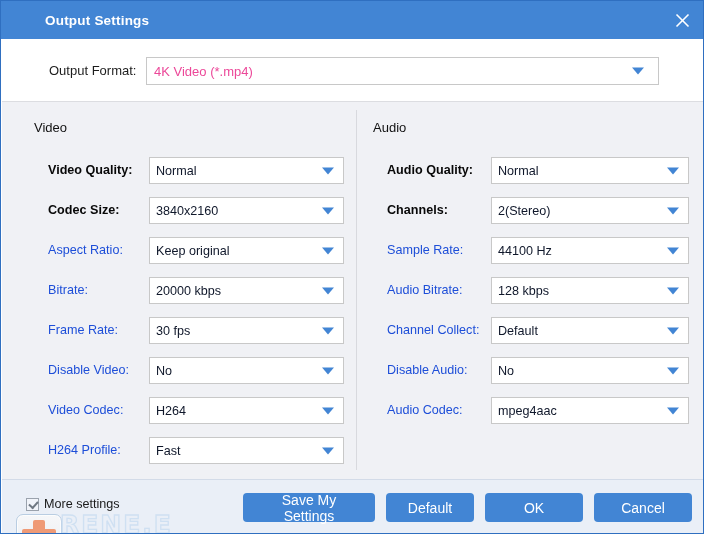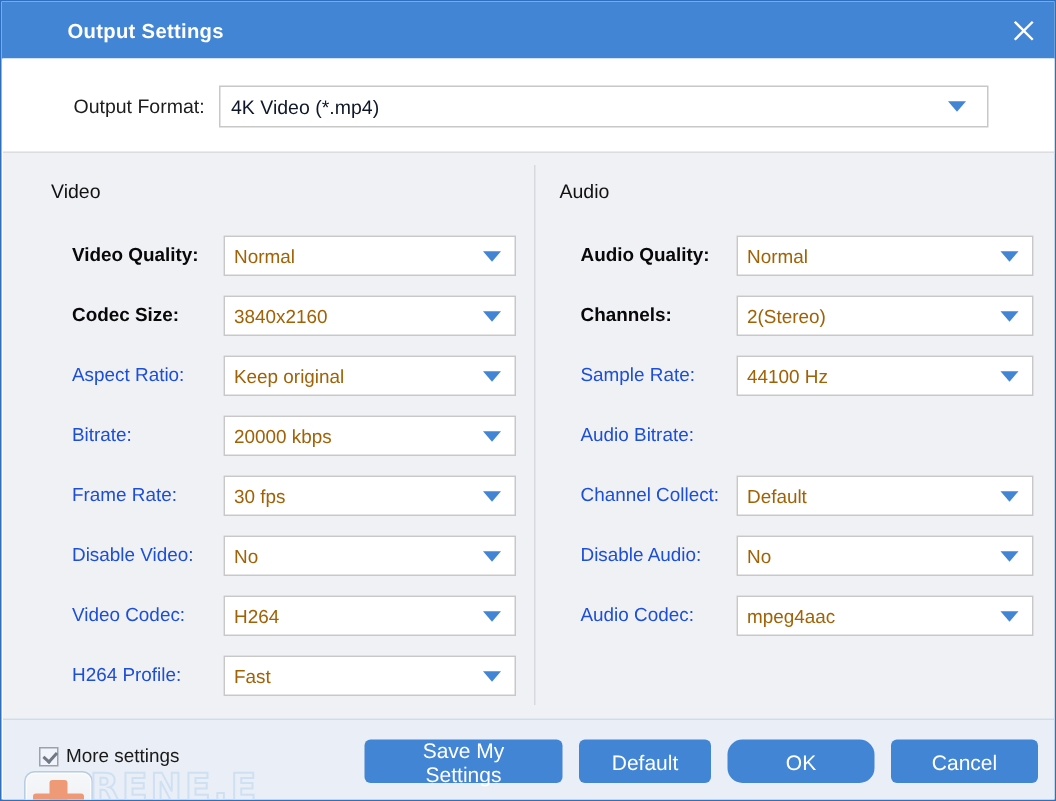--- a/index.html
+++ b/index.html
@@ -82,21 +82,21 @@
     background: #ffffff;
     border: 1px solid #c8c8c8;
     box-sizing: border-box;
     display: flex;
     align-items: center;
     cursor: pointer;
   }
   .format-combo .combo-text {
     margin-left: 7px;
     font-size: 13px;
-    color: #0f172a;
+    color: #ec4899;
   }
 
   
   .panels {
     position: absolute;
     left: 1px;
     top: 100px;
     width: 702px;
     height: 378px;
     background: #f0f1f5;
@@ -155,21 +155,21 @@
     box-sizing: border-box;
     display: flex;
     align-items: center;
     cursor: pointer;
   }
   .col-video .combo { left: 133px; width: 195px; }
   .col-audio .combo { left: 120px; width: 198px; }
 
   .combo-text {
     font-size: 12.6px;
-    color: #a16207;
+    color: #0f172a;
     margin-left: 6px;
     white-space: nowrap;
     overflow: hidden;
   }
   .combo-arrow {
     position: absolute;
     right: 9px;
     top: 50%;
     transform: translateY(-50%);
     width: 0; height: 0;
@@ -316,21 +316,21 @@
     font-family: "Liberation Sans", sans-serif;
     font-size: 14px;
     cursor: pointer;
     padding: 0 14px;
     display: flex;
     align-items: center;
     justify-content: center;
   }
   .btn-save   { width: 132px; }
   .btn-def    { width: 88px; }
-  .btn-ok     { width: 98px; border-radius: 10px; }
+  .btn-ok     { width: 98px; }
   .btn-cancel { width: 98px; }
 </style>
 </head>
 <body>
 
 <div id="app">
 
   <div class="titlebar">
     <span class="titlebar-text">Output Settings</span>
     <div class="close-btn">
@@ -433,20 +433,24 @@
           </div>
           <div class="row">
             <div class="row-label">Sample Rate:</div>
             <div class="combo">
               <span class="combo-text">44100 Hz</span>
               <span class="combo-arrow"></span>
             </div>
           </div>
           <div class="row">
             <div class="row-label">Audio Bitrate:</div>
+            <div class="combo">
+              <span class="combo-text">128 kbps</span>
+              <span class="combo-arrow"></span>
+            </div>
           </div>
           <div class="row">
             <div class="row-label">Channel Collect:</div>
             <div class="combo">
               <span class="combo-text">Default</span>
               <span class="combo-arrow"></span>
             </div>
           </div>
           <div class="row">
             <div class="row-label">Disable Audio:</div>

